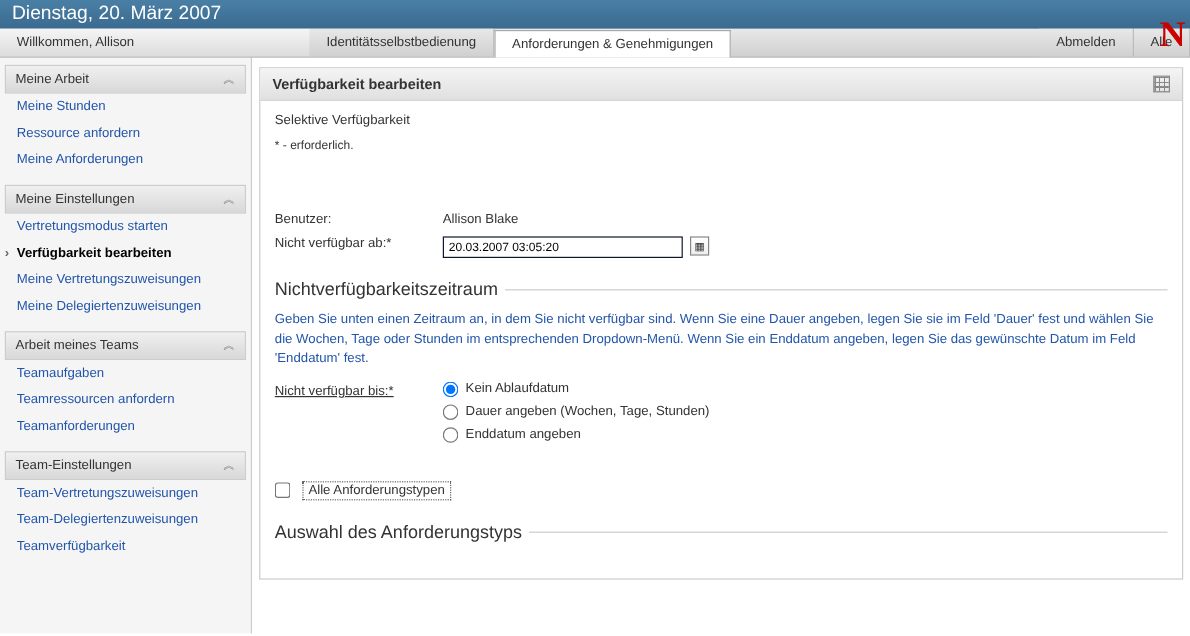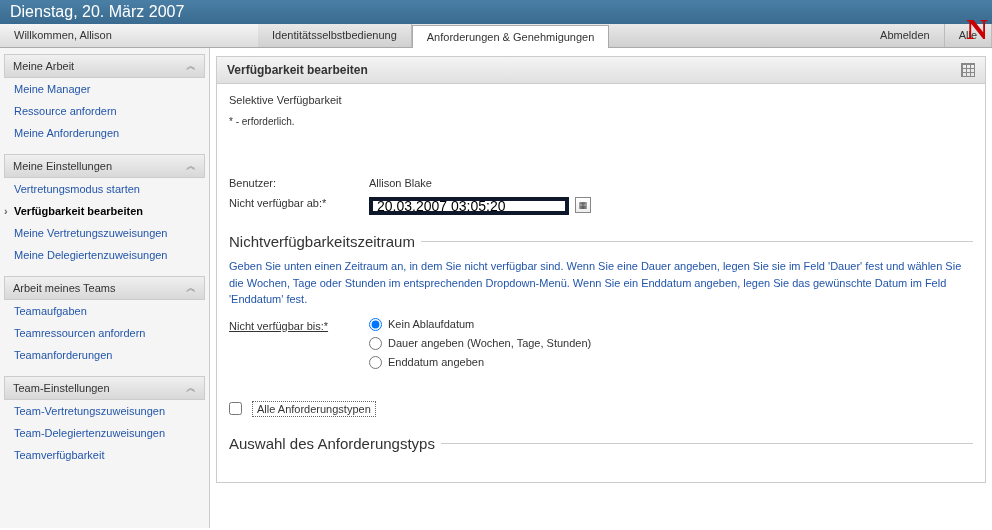--- a/index.html
+++ b/index.html
@@ -29,21 +29,21 @@
   .content { flex: 1; padding: 8px 6px 0 6px; }
   .panel { border: 1px solid #ccc; }
   .panel-header { background: linear-gradient(to bottom, #f4f4f4 0%, #e0e0e0 100%); border-bottom: 1px solid #ccc; padding: 6px 10px; font-weight: bold; font-size: 12px; display: flex; justify-content: space-between; align-items: center; }
   .panel-body { padding: 10px 12px; }
   .subtitle { font-size: 11px; color: #333; margin-bottom: 10px; }
   .required-note { font-size: 10px; color: #333; margin-bottom: 50px; }
   
   .form-row { display: flex; margin-bottom: 8px; font-size: 11px; }
   .form-label { width: 140px; color: #333; }
   .form-value { color: #333; }
-  .text-input { border: 4px solid #0f172a; padding: 4px 4px; font-size: 14px; width: 200px; height: 18px; }
+  .text-input { border: 1px solid #0f172a; padding: 4px 4px; font-size: 10px; width: 200px; height: 18px; }
   .cal-icon { width: 16px; height: 16px; border: 1px solid #888; display: inline-flex; align-items: center; justify-content: center; margin-left: 6px; cursor: pointer; background: linear-gradient(to bottom, #fff 0%, #eee 100%); font-size: 9px; }
   
   fieldset { border: 1px solid #ccc; border-right: none; border-bottom: none; border-left: none; margin-top: 18px; padding: 8px 0 12px 0; }
   legend { font-size: 15px; color: #333; padding: 0 6px 0 0; }
   .fieldset-desc { color: #2255aa; font-size: 11px; line-height: 1.5; margin-bottom: 10px; }
   .radio-group { margin-left: 140px; }
   .radio-row { display: flex; align-items: flex-start; margin-bottom: 6px; font-size: 11px; }
   .radio-row input { margin-right: 6px; }
   .radio-label-left { float: left; width: 140px; font-size: 11px; padding-top: 2px; text-decoration: underline;}
   
@@ -74,21 +74,21 @@
 </div>
 
 <div class="layout">
   <div class="sidebar">
 
     <div class="side-group">
       <div class="side-section-header">
         <span>Meine Arbeit</span>
         <span class="chevron">︽</span>
       </div>
-      <div class="side-item">Meine Manager</div>
+      <div class="side-item">Meine Stunden</div>
       <div class="side-item">Ressource anfordern</div>
       <div class="side-item">Meine Anforderungen</div>
     </div>
 
     <div class="side-group">
       <div class="side-section-header">
         <span>Meine Einstellungen</span>
         <span class="chevron">︽</span>
       </div>
       <div class="side-item">Vertretungsmodus starten</div>

